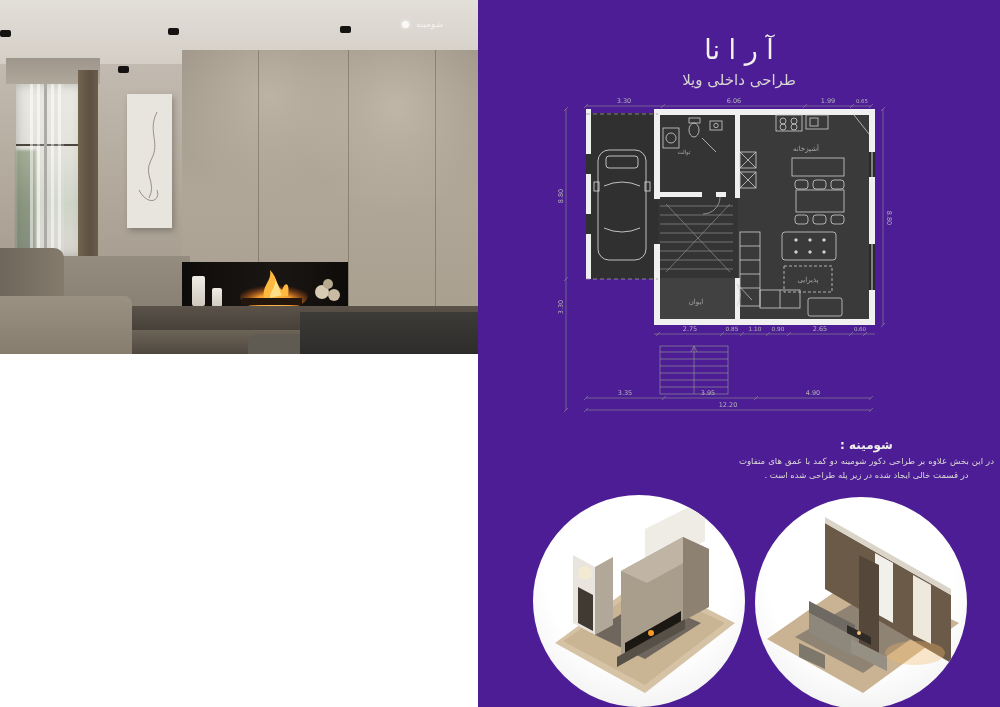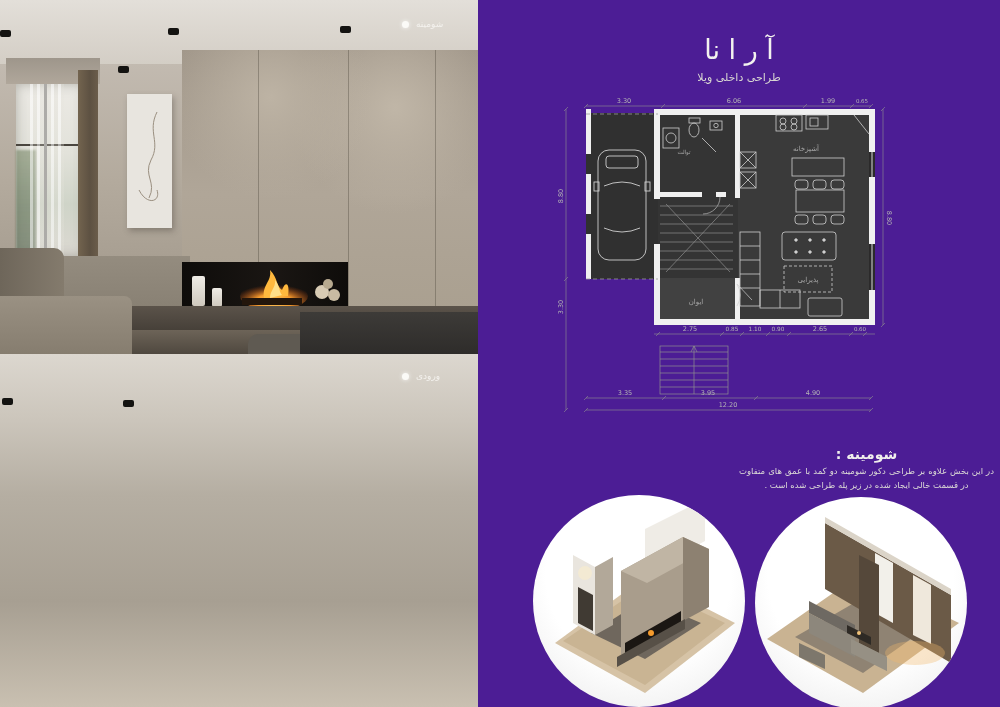--- a/index.html
+++ b/index.html
@@ -35,25 +35,25 @@
   .p1-floor{left:0;top:256px;width:190px;height:78px;background:linear-gradient(180deg,#948c7f,#837b6e);}
   .p1-sofa{left:0;top:248px;width:64px;height:106px;background:linear-gradient(90deg,#6e665a,#847b6d);border-radius:0 10px 0 0;}
   .p1-sofa2{left:0;top:296px;width:132px;height:58px;background:linear-gradient(180deg,#9a9183,#867d6f);border-radius:0 8px 0 0;}
   .p1-table{left:300px;top:312px;width:178px;height:42px;background:linear-gradient(180deg,#3d3b38,#2e2c2a);}
   .p1-chair{left:248px;top:334px;width:80px;height:20px;background:#5f5a52;border-radius:10px 10px 0 0;}
   .candle{position:absolute;background:linear-gradient(180deg,#efece6,#cfc9be);border-radius:2px;}
   
   .panel{position:absolute;left:478px;top:0;width:522px;height:707px;background:#4c1d95;color:#eceae7;}
   .title-block{position:absolute;left:0;top:34px;width:522px;text-align:center;direction:rtl;}
   .title{font-size:27px;letter-spacing:6px;color:#f3f2ef;}
-  .subtitle{margin-top:6px;font-size:11px;letter-spacing:1px;color:#d8d6d2;}
+  .subtitle{margin-top:6px;font-size:15px;letter-spacing:1px;color:#d8d6d2;}
   .plan{position:absolute;left:58px;top:94px;}
   .notes{position:absolute;left:6px;top:430px;width:510px;display:flex;direction:rtl;gap:14px;}
   .note{width:50%;direction:rtl;text-align:center;}
-  .note h4{margin:16px 0 3px 0;font-size:14px;font-weight:bold;color:#f0efec;}
+  .note h4{margin:8px 0 3px 0;font-size:12px;font-weight:bold;color:#f0efec;}
   .note p{margin:0;font-size:8.5px;line-height:13.5px;color:#dddbd7;text-align:justify;text-align-last:center;}
   .circle{position:absolute;width:212px;height:212px;border-radius:50%;background:radial-gradient(circle at 50% 38%,#ffffff 55%,#e9e9e9 100%);overflow:hidden;}
   .c-left{left:55px;top:495px;}
   .c-right{left:277px;top:497px;}
   text{font-family:"DejaVu Sans",sans-serif;}
 </style>
 </head>
 <body>
 
 <div class="board">
@@ -110,29 +110,20 @@
       <div class="spot" style="left:118px;top:66px;"></div>
       <div class="spot" style="left:168px;top:28px;"></div>
       <div class="spot" style="left:340px;top:26px;"></div>
       <div class="spot" style="left:0px;top:30px;"></div>
       <div class="photo-label" style="left:402px;top:19px;">
         <span>شومینه</span>
         <span class="dot"></span>
       </div>
     </div>
 
-    <div class="photo photo-bottom">
-
-      <div class="spot" style="left:2px;top:44px;"></div>
-      <div class="spot" style="left:123px;top:46px;"></div>
-      <div class="photo-label" style="left:402px;top:17px;">
-        <span>ورودی</span>
-        <span class="dot"></span>
-      </div>
-    </div>
   </div>
 
   <div class="panel">
 
     <div class="title-block">
       <div class="title">آ ر ا نا</div>
       <div class="subtitle">طراحی داخلی ویلا</div>
     </div>
 
     <svg class="plan" width="420" height="332" viewBox="0 0 420 332">

